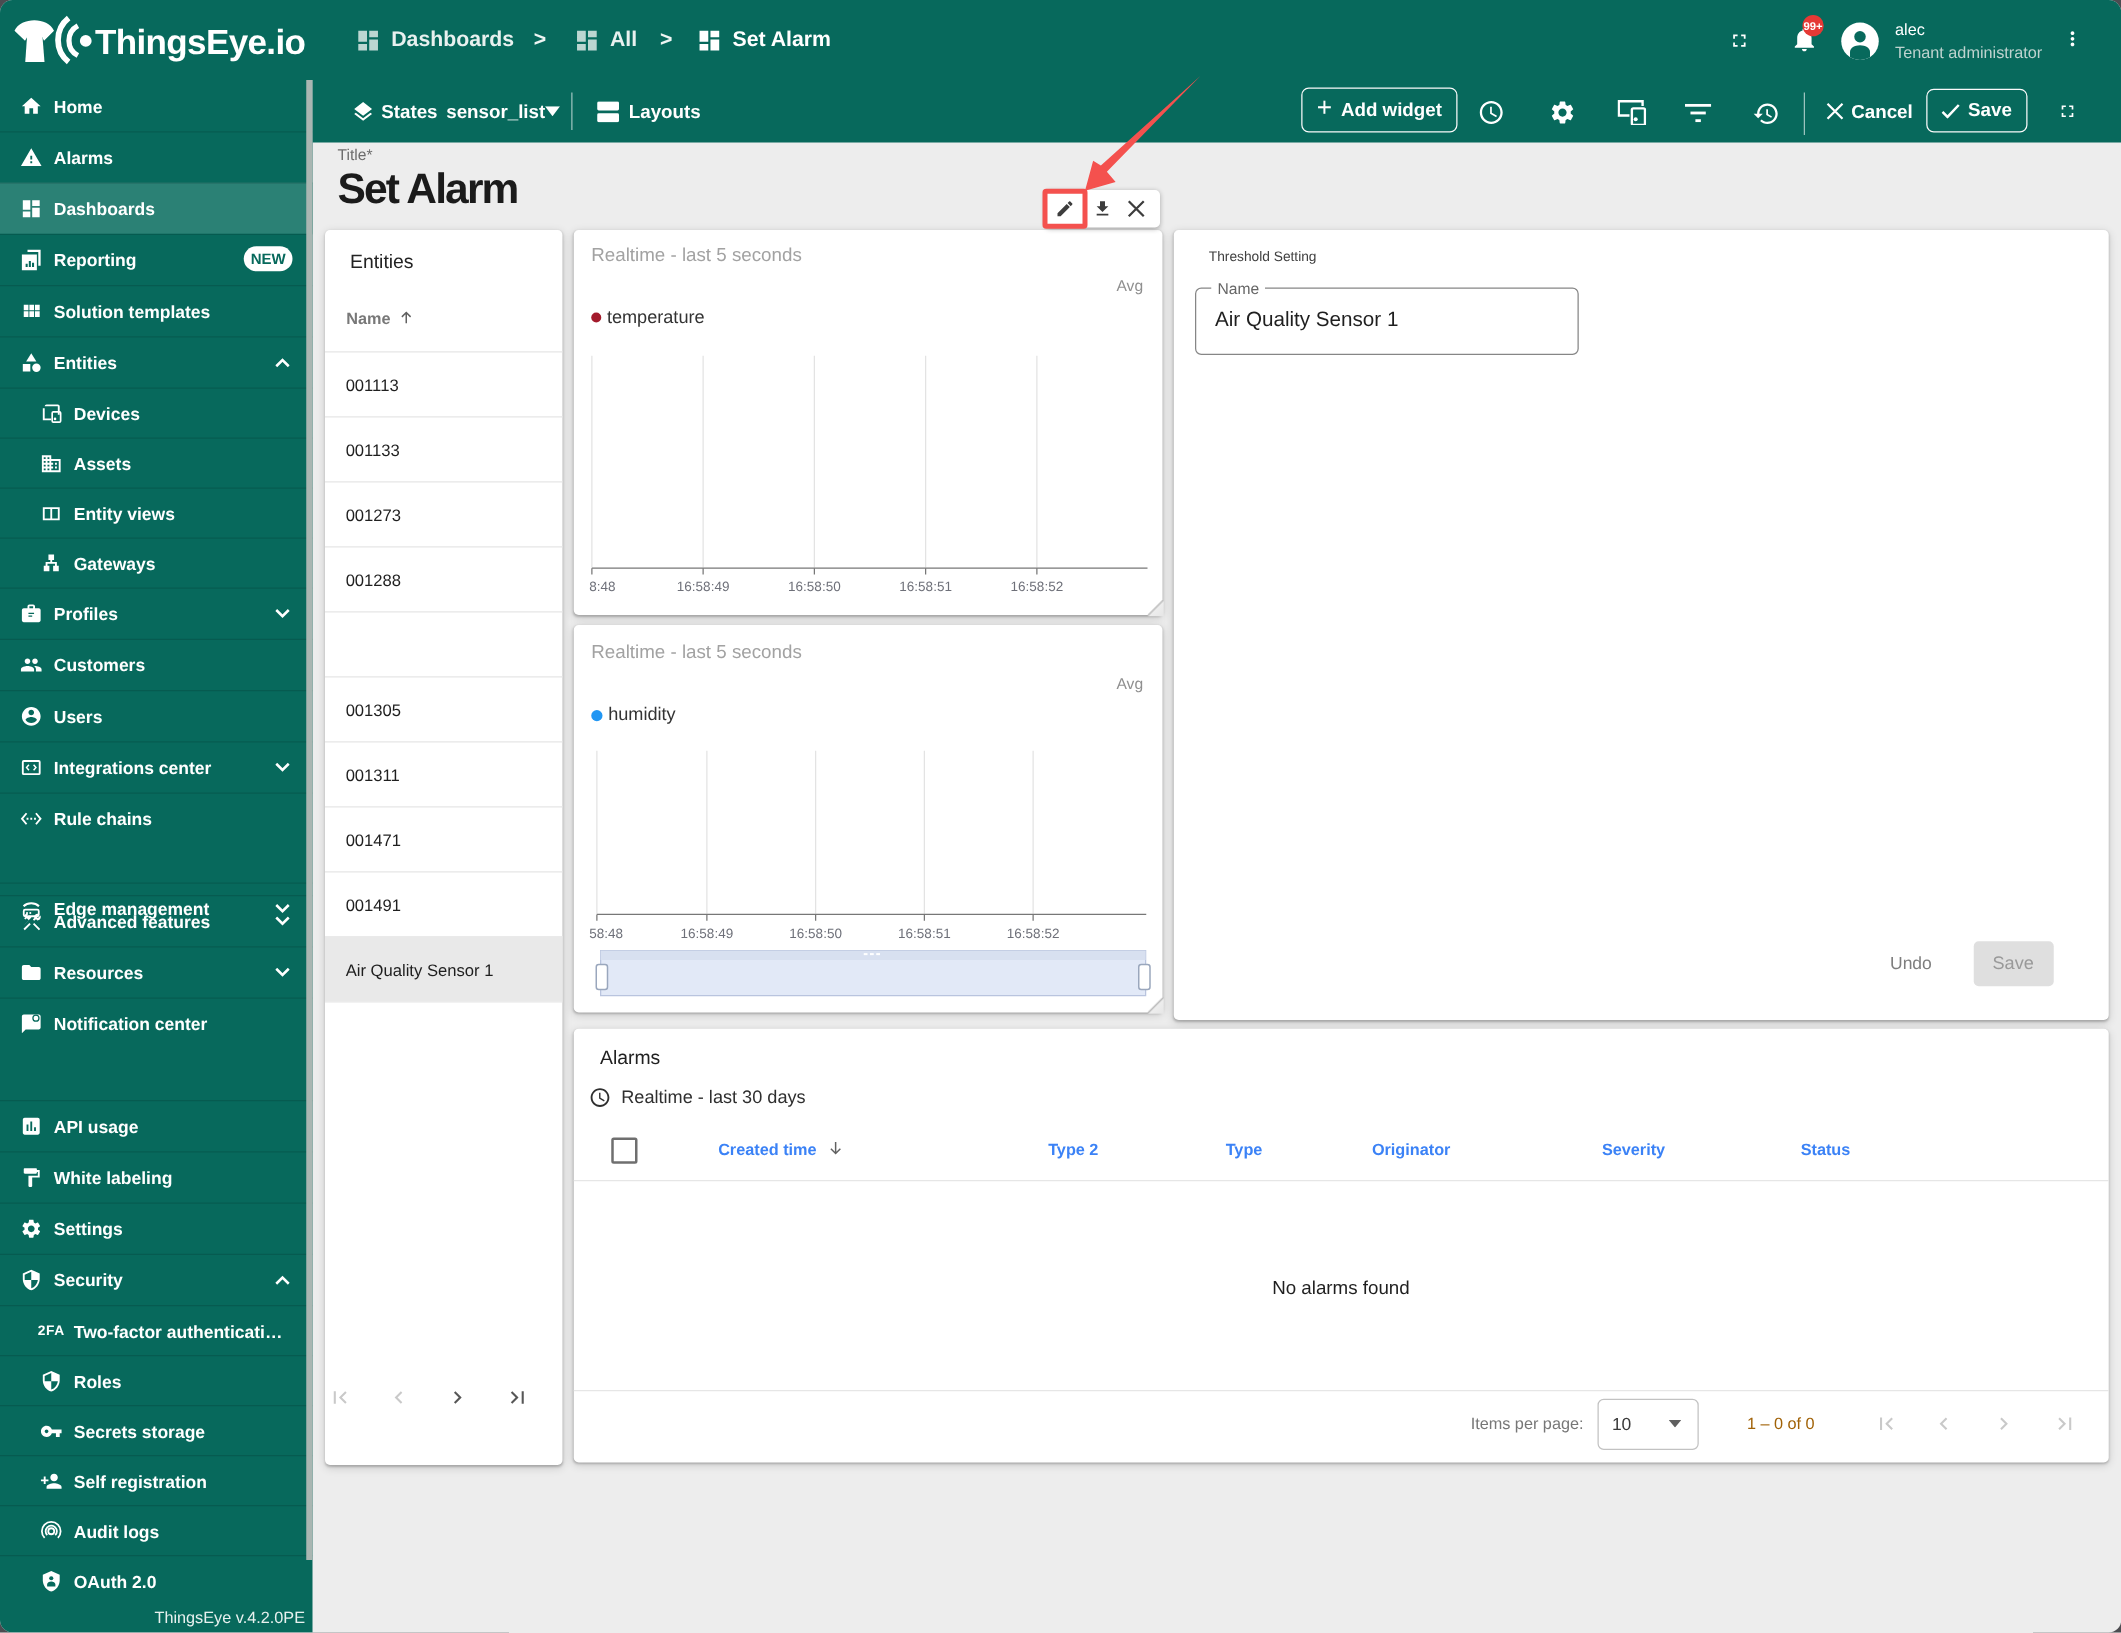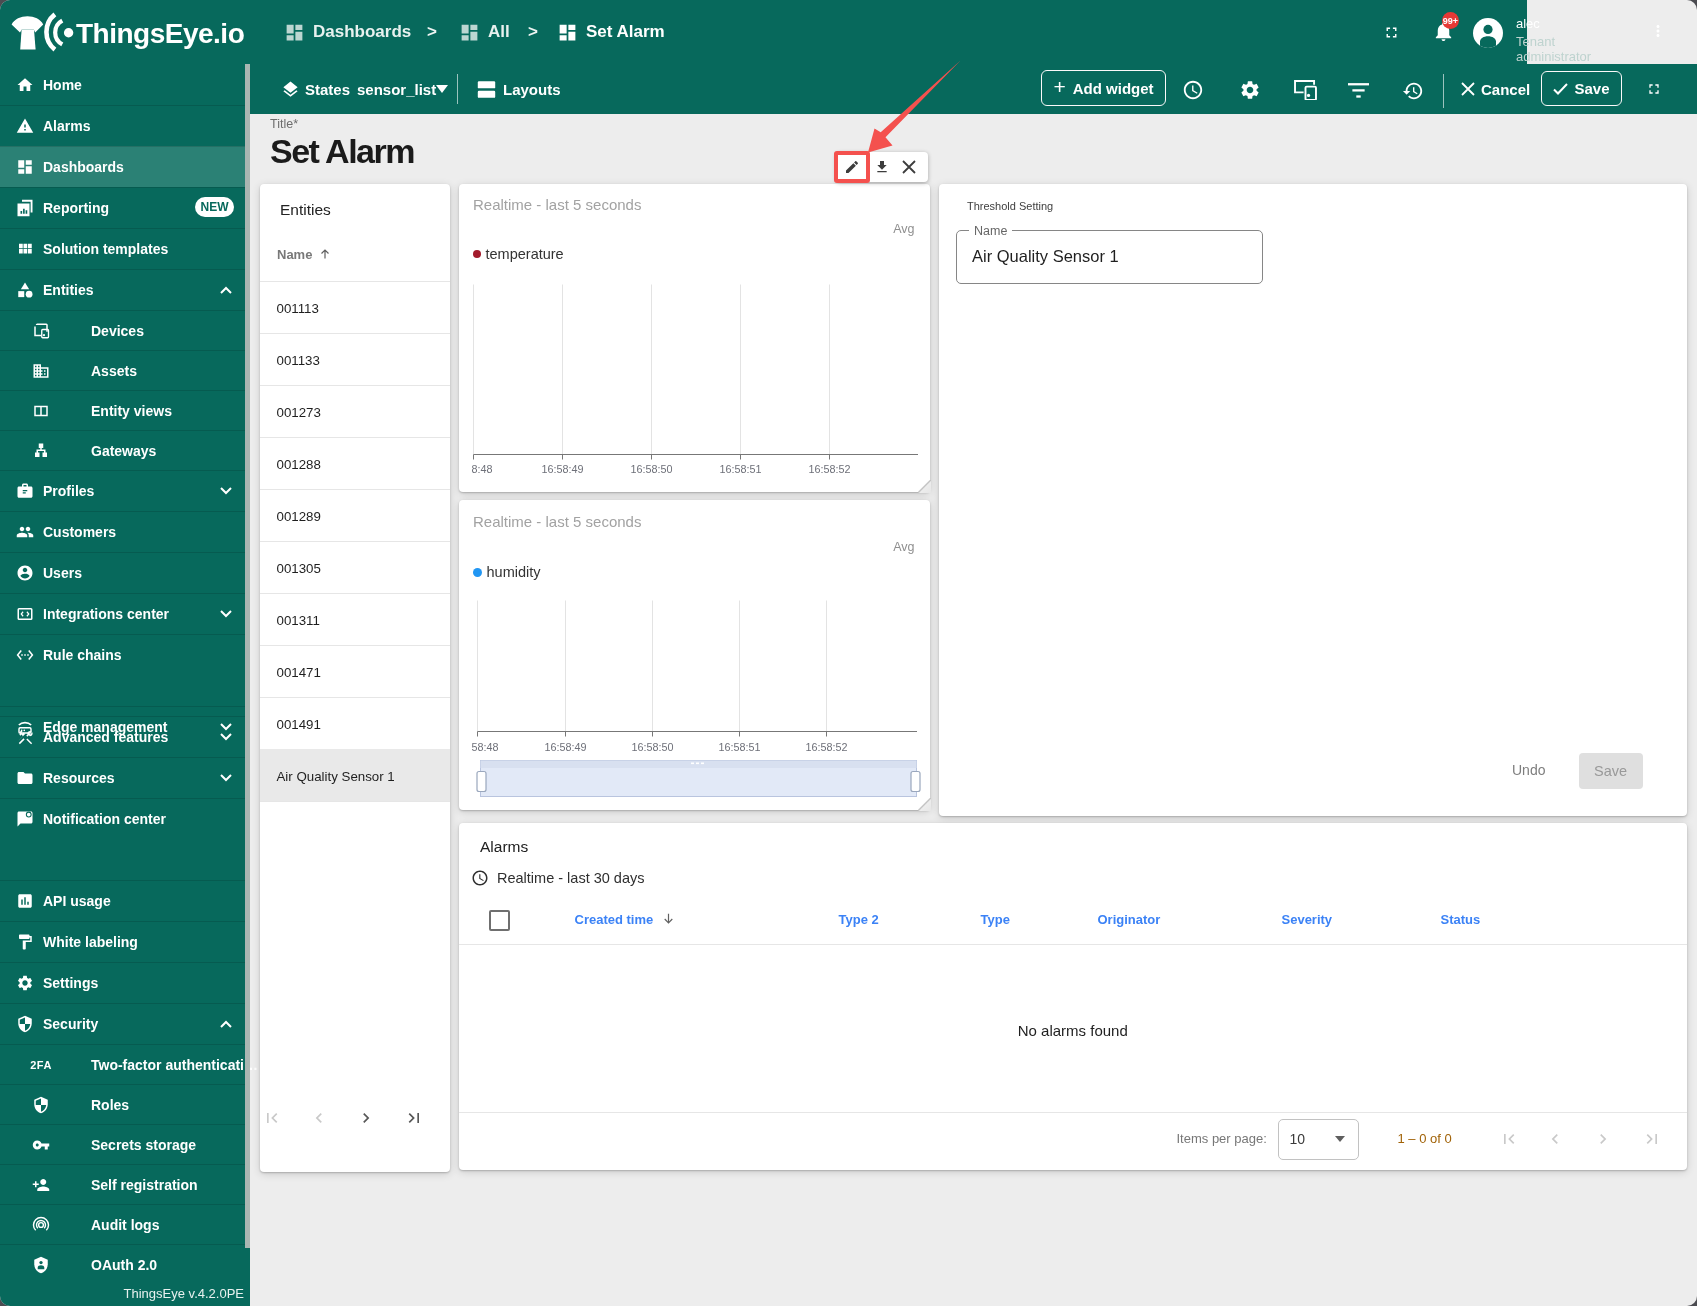--- a/index.html
+++ b/index.html
@@ -1,33 +1,33 @@
 <!DOCTYPE html>
 <html><head>
 <meta charset="utf-8">
 <style>
   html,body{margin:0;padding:0;}
   body{background:#4c4c51;font-family:"Liberation Sans",sans-serif;width:1697px;height:1306px;}
   #page{position:absolute;top:0;left:0;width:1697px;height:1306px;background:#ededed;border-radius:10px;overflow:hidden;}
   .abs{position:absolute;}
   
-  #header{position:absolute;top:0;left:0;width:1527px;height:64px;background:#07695c;}
+  #header{position:absolute;top:0;left:0;width:1697px;height:64px;background:#07695c;}
   #toolbar2{position:absolute;top:64px;left:250px;width:1447px;height:50px;background:#07695c;}
   #sidebar{position:absolute;top:64px;left:0;width:250px;height:1242px;background:#07695c;}
   #sbtrack{position:absolute;top:64px;left:244.5px;width:5.5px;height:1184px;background:#a9b6b2;}
   .logo-text{position:absolute;left:76px;top:17.5px;font-size:28px;font-weight:700;color:#fff;letter-spacing:-0.5px;}
   .crumb{position:absolute;top:0;height:64px;display:flex;align-items:center;gap:8px;color:#fff;font-size:17px;font-weight:700;}
   .crumb svg{display:block;}
   .crumb-sep{position:absolute;top:0;height:64px;display:flex;align-items:center;color:#eef5f3;font-size:17px;font-weight:700;}
   
   .mi{position:absolute;left:0;width:250px;display:flex;align-items:center;color:#fff;font-size:14px;font-weight:700;border-top:1px solid rgba(0,0,0,0.13);box-sizing:border-box;}
   .mi .ic{position:absolute;left:16px;width:18px;height:18px;}
   .mi.sub .ic{left:32px;}
   .mi .tx{position:absolute;left:43px;white-space:nowrap;}
-  .mi.sub .tx{left:59px;margin-left:32px;}
+  .mi.sub .tx{left:59px;}
   .mi .chev{position:absolute;right:18px;}
   .mi.active{background:#2b8175;}
   .newpill{position:absolute;left:195px;top:8.5px;width:39px;height:20px;background:#fff;border-radius:10px;color:#07695c;font-size:12px;font-weight:700;display:flex;align-items:center;justify-content:center;}
   #sbver{position:absolute;right:6px;top:1222px;color:#e8f1ef;font-size:13px;}
   
   .tbtxt{color:#fff;font-size:15px;font-weight:700;position:absolute;white-space:nowrap;}
   .tbbtn{position:absolute;border:1.5px solid #fafafa;border-radius:6px;color:#fff;display:flex;align-items:center;justify-content:center;font-size:15px;font-weight:700;box-sizing:border-box;}
   .vdiv{position:absolute;width:1px;background:rgba(255,255,255,0.6);}
   
   .card{position:absolute;background:#fff;border-radius:4px;box-shadow:0 1px 2px rgba(0,0,0,0.22), 0 2px 8px rgba(0,0,0,0.14);}
@@ -370,21 +370,20 @@
       </svg>
     <div class="row-line" style="top:97.5px"></div>
     <div class="abs ent" style="top:97.5px">001113</div>
     <div class="row-line" style="top:149.5px"></div>
     <div class="abs ent" style="top:149.5px">001133</div>
     <div class="row-line" style="top:201.5px"></div>
     <div class="abs ent" style="top:201.5px">001273</div>
     <div class="row-line" style="top:253.5px"></div>
     <div class="abs ent" style="top:253.5px">001288</div>
     <div class="row-line" style="top:305.5px"></div>
-    <div class="abs ent" style="top:305.5px">001289</div>
     <div class="row-line" style="top:357.5px"></div>
     <div class="abs ent" style="top:357.5px">001305</div>
     <div class="row-line" style="top:409.5px"></div>
     <div class="abs ent" style="top:409.5px">001311</div>
     <div class="row-line" style="top:461.5px"></div>
     <div class="abs ent" style="top:461.5px">001471</div>
     <div class="row-line" style="top:513.5px"></div>
     <div class="abs ent" style="top:513.5px">001491</div>
     <div class="row-line" style="top:565.5px"></div>
     <div class="abs ent" style="top:565.5px;background:#e9e9e9;">Air Quality Sensor 1</div>

